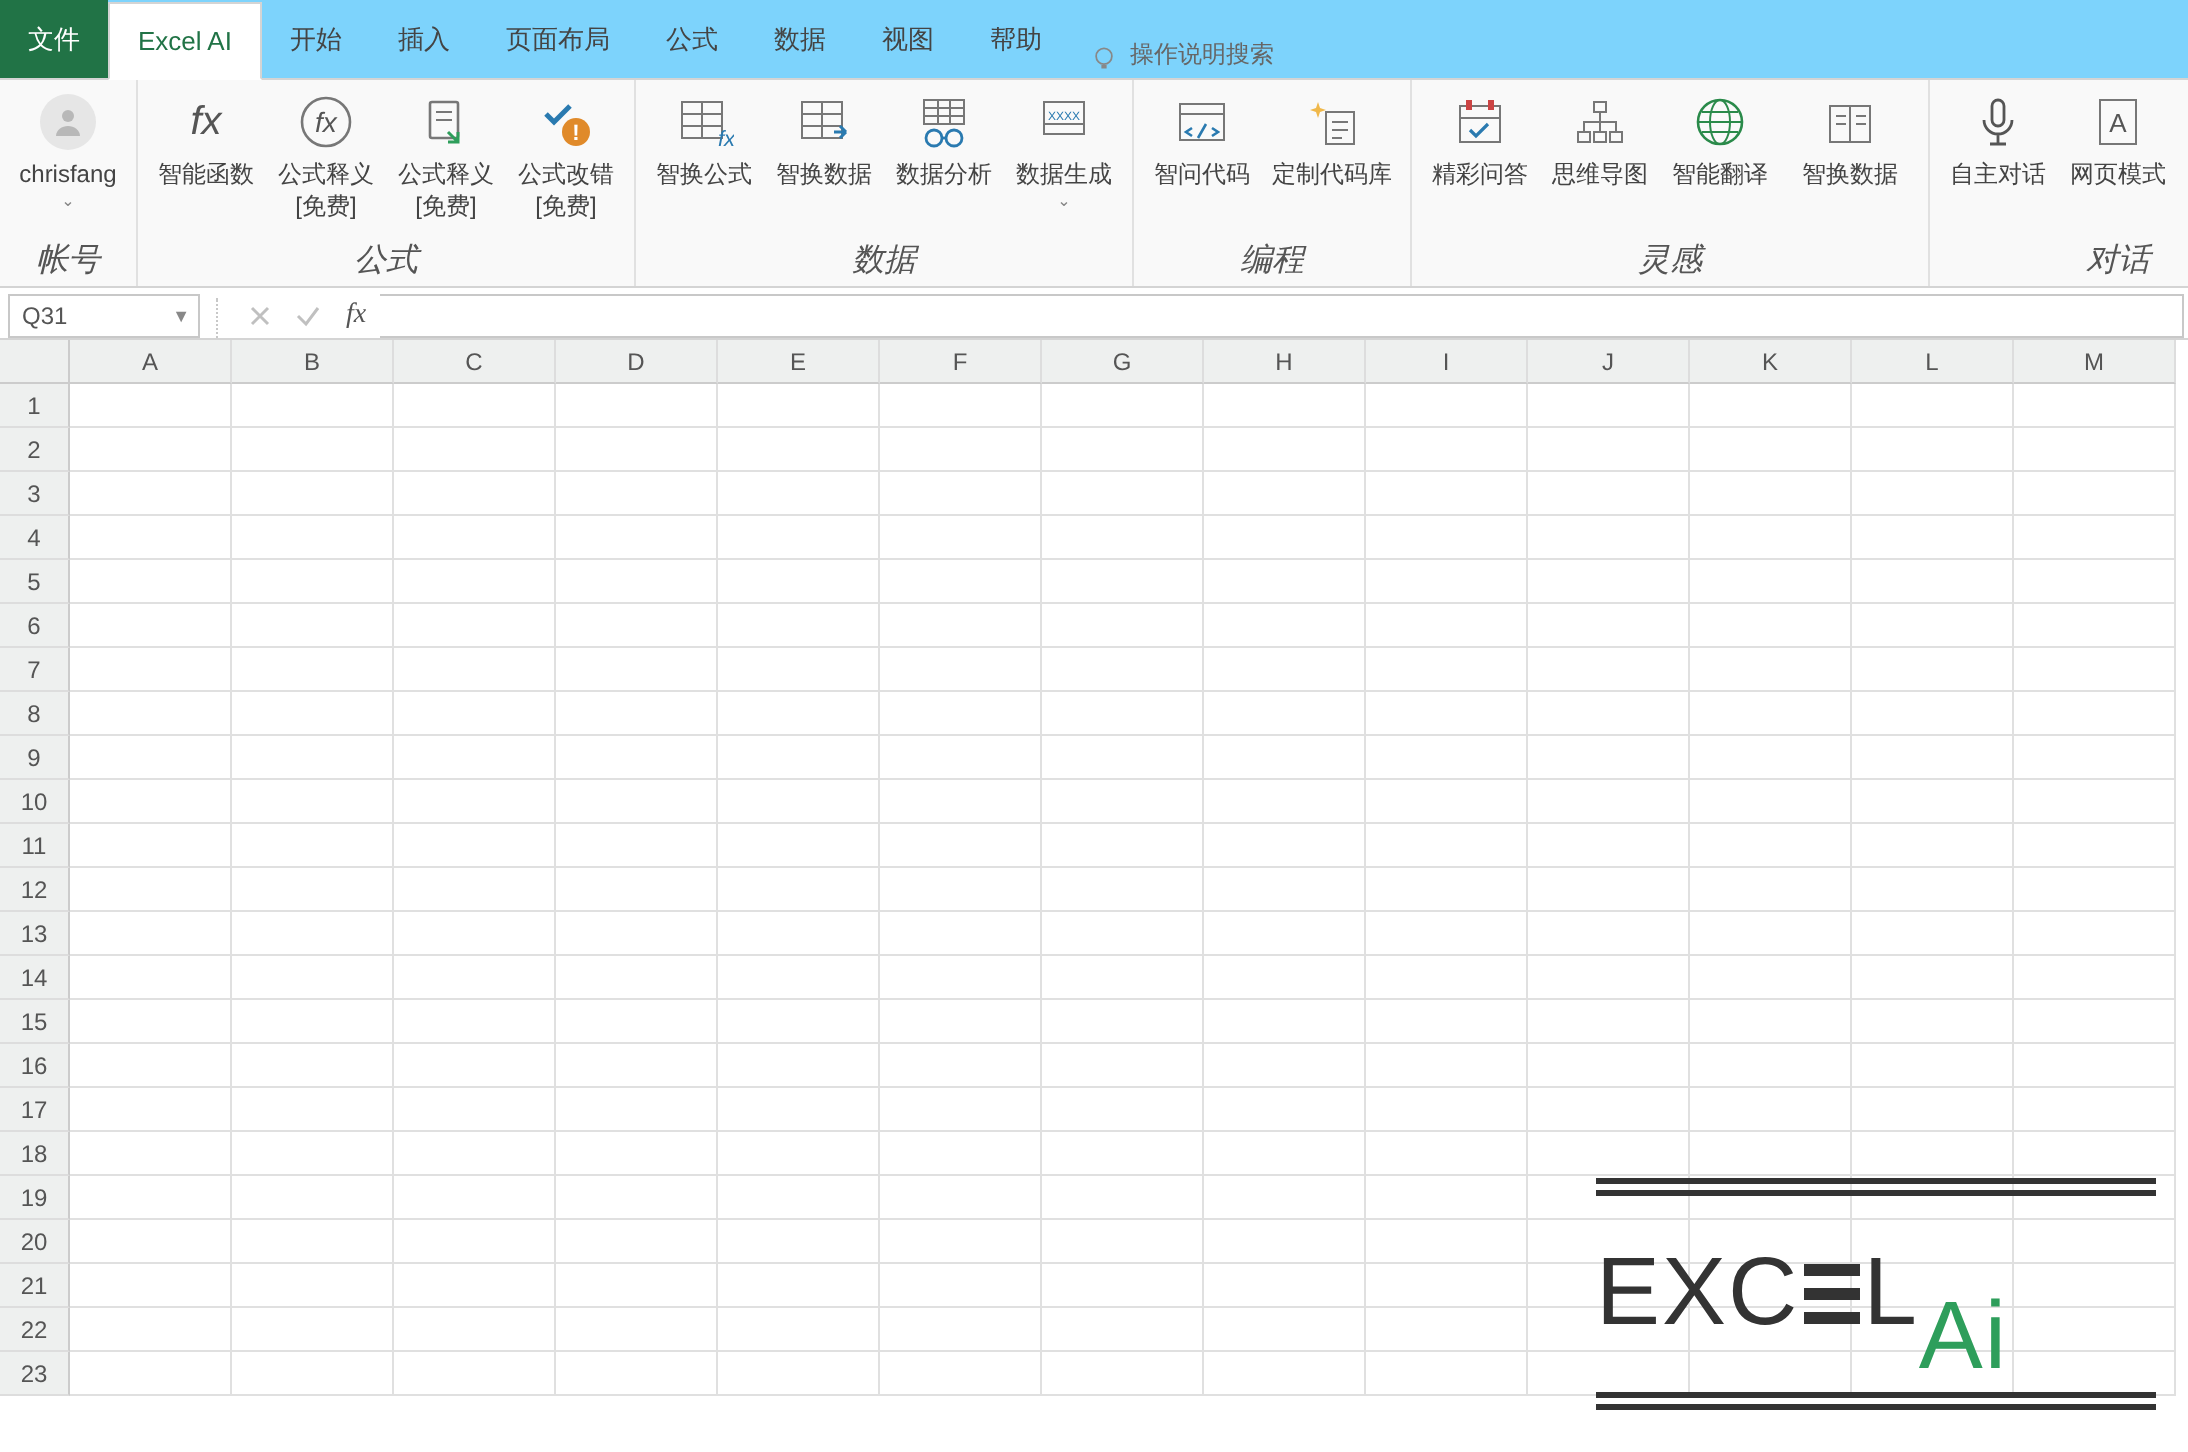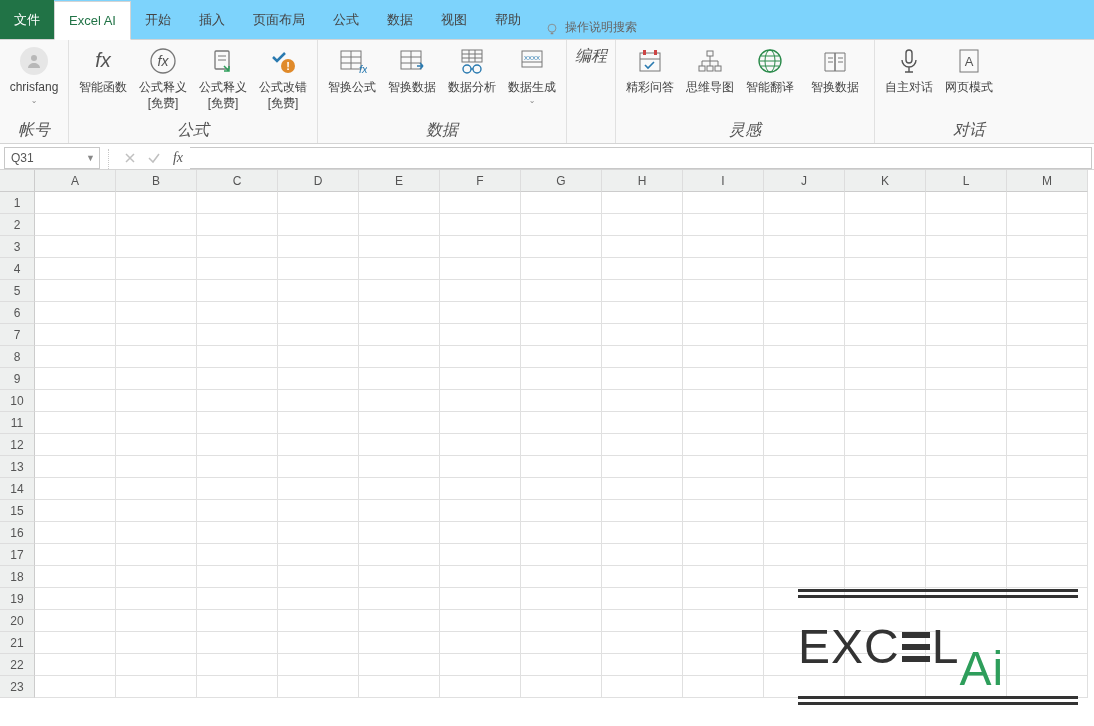--- a/index.html
+++ b/index.html
@@ -180,20 +180,42 @@
             </svg>
           </div>
         <span>数据生成</span>
         <span style="font-size:8px;color:#888">⌄</span>
       </div>
     </div>
     <div class="gname">数据</div>
   </div>
 
   <div class="group">
+    <div class="grow">
+      <div class="gbtn">
+        <div class="ic">
+            <svg width="30" height="30">
+              <rect x="4" y="6" width="22" height="18" fill="none" stroke="#777"></rect>
+              <path d="M4 11h22" stroke="#777"></path>
+              <path d="M10 18l-3 2 3 2M20 18l3 2-3 2M13 23l4-7" stroke="#2a7ab0" stroke-width="1.3" fill="none"></path>
+            </svg>
+          </div>
+        <span>智问代码</span>
+      </div>
+      <div class="gbtn" style="width:62px">
+        <div class="ic">
+            <svg width="30" height="30">
+              <path d="M8 5l1 3 3 1-3 1-1 3-1-3-3-1 3-1z" fill="#f0b84a"></path>
+              <rect x="12" y="10" width="14" height="16" fill="none" stroke="#777"></rect>
+              <path d="M15 15h8M15 19h8M15 23h5" stroke="#777"></path>
+            </svg>
+          </div>
+        <span>定制代码库</span>
+      </div>
+    </div>
     <div class="gname">编程</div>
   </div>
 
   <div class="group">
     <div class="grow">
       <div class="gbtn">
         <div class="ic">
             <svg width="30" height="30">
               <rect x="5" y="7" width="20" height="18" fill="none" stroke="#777"></rect>
               <path d="M5 13h20" stroke="#777"></path>

